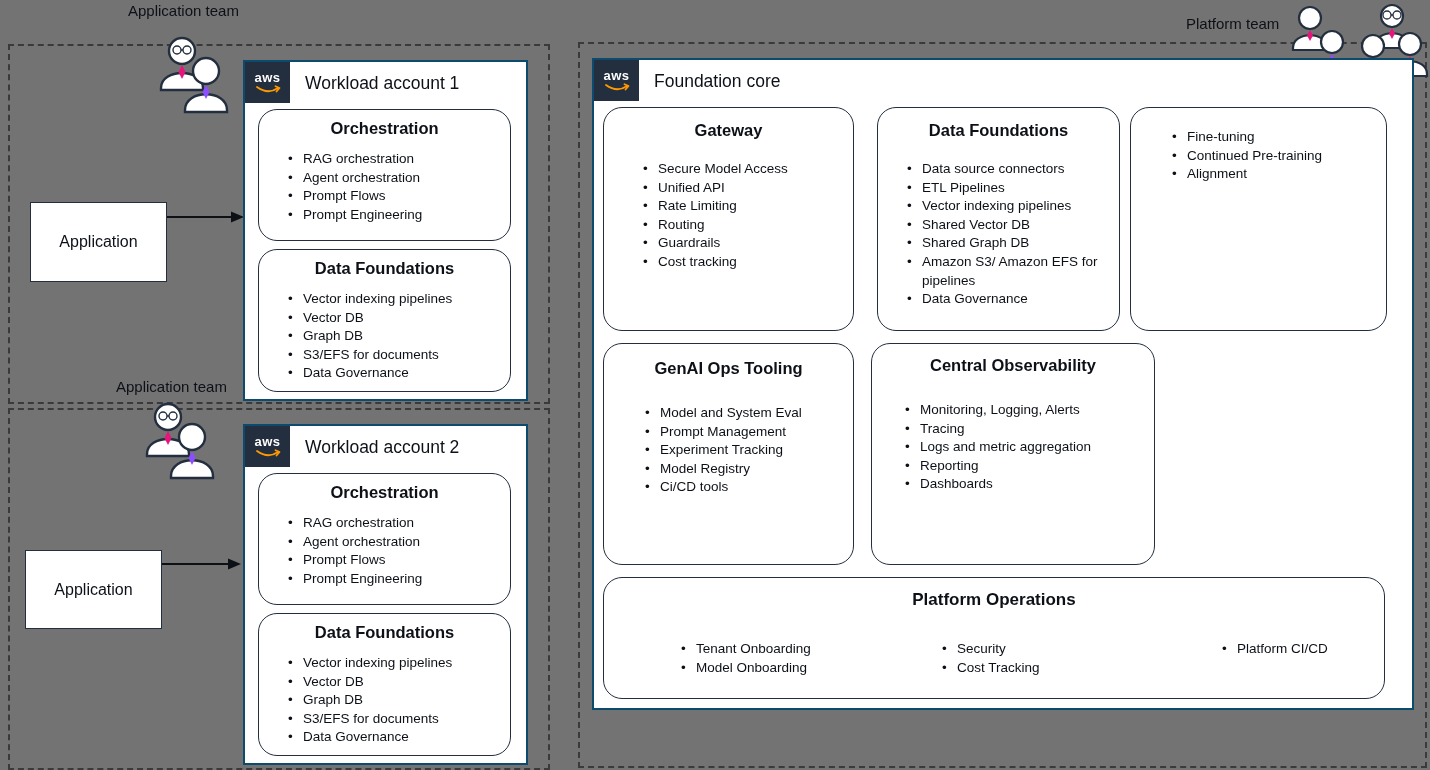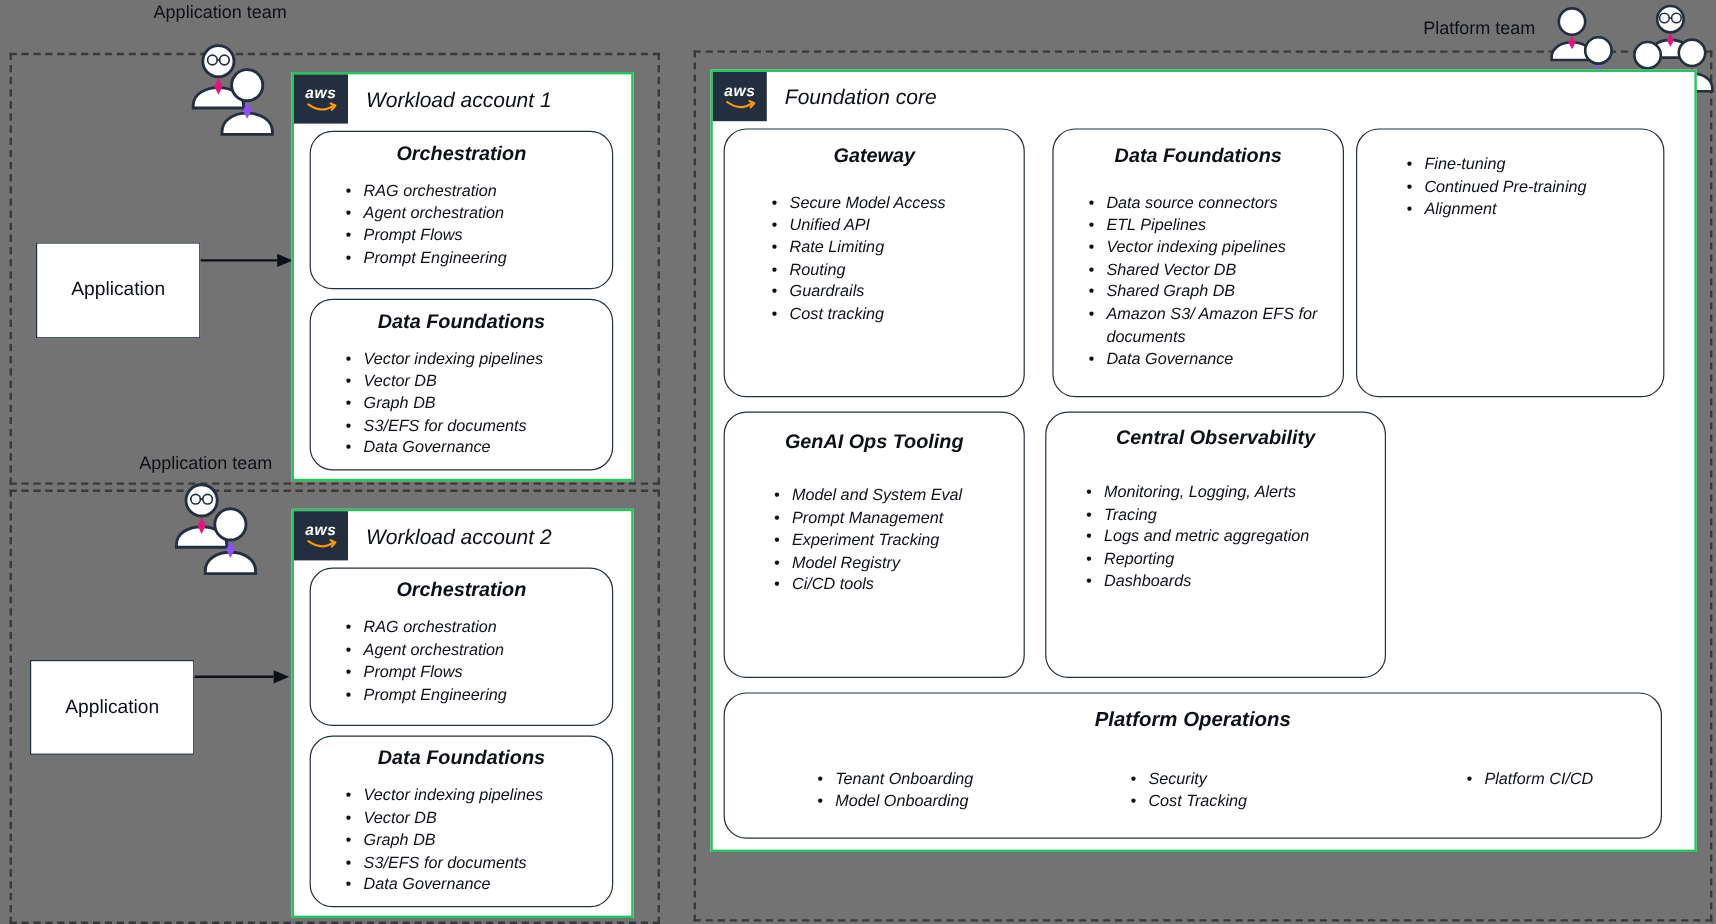--- a/index.html
+++ b/index.html
@@ -3,21 +3,21 @@
 <meta charset="utf-8">
 <style>
   html,body{margin:0;padding:0;background:#ffffff;}
   .canvas{position:relative;width:1430px;height:770px;background:#737373;overflow:hidden;
           font-family:"Liberation Sans","DejaVu Sans",sans-serif;color:#0d1117;}
   .abs{position:absolute;}
   .team-label{position:absolute;font-size:15px;color:#0d1117;white-space:nowrap;}
   .dashed{position:absolute;border:2px dashed #3a3a3a;}
   .plain-box{position:absolute;border:1.7px solid #232f3e;background:#fff;display:flex;
              align-items:center;justify-content:center;font-size:16px;margin-top:24px;}
-  .account{position:absolute;border:2px solid #22c55e;background:#fff;font-style:italic;}
+  .account{position:absolute;border:2px solid #0c4a6e;background:#fff;}
   .account-title{position:absolute;left:60px;top:11px;font-size:17.5px;white-space:nowrap;}
   .aws-logo{position:absolute;left:0;top:0;width:45px;height:41px;background:#232f3e;color:#fff;
             display:flex;flex-direction:column;align-items:center;justify-content:center;gap:1px;}
   .aws-word{font-size:13px;font-weight:bold;line-height:12px;letter-spacing:.5px;}
   .card{position:absolute;border:1.7px solid #232f3e;border-radius:19px;background:#fff;}
   .card-title{text-align:center;font-size:16.5px;font-weight:bold;padding-top:12px;}
   .card ul{list-style:none;margin:18px 0 0 0;padding:0 8px 0 48px;}
   .card li{position:relative;font-size:13.5px;line-height:18.6px;}
   .card li::before{content:"\2022";position:absolute;left:-15px;}
   .card.orch .card-title,.card.wdf .card-title{padding-top:9px;}
@@ -214,21 +214,21 @@
     </div>
 
     <div class="card dfc" style="left:283px;top:47px;width:241px;height:222px">
       <div class="card-title">Data Foundations</div>
       <ul>
           <li>Data source connectors</li>
           <li>ETL Pipelines</li>
           <li>Vector indexing pipelines</li>
           <li>Shared Vector DB</li>
           <li>Shared Graph DB</li>
-          <li>Amazon S3/ Amazon EFS for documents</li>
+          <li>Amazon S3/ Amazon EFS for pipelines</li>
           <li>Data Governance</li>
         </ul>
     </div>
 
     <div class="card ti" style="left:536px;top:47px;width:255px;height:222px">
       <ul>
           <li>Fine-tuning</li>
           <li>Continued Pre-training</li>
           <li>Alignment</li>
         </ul>

